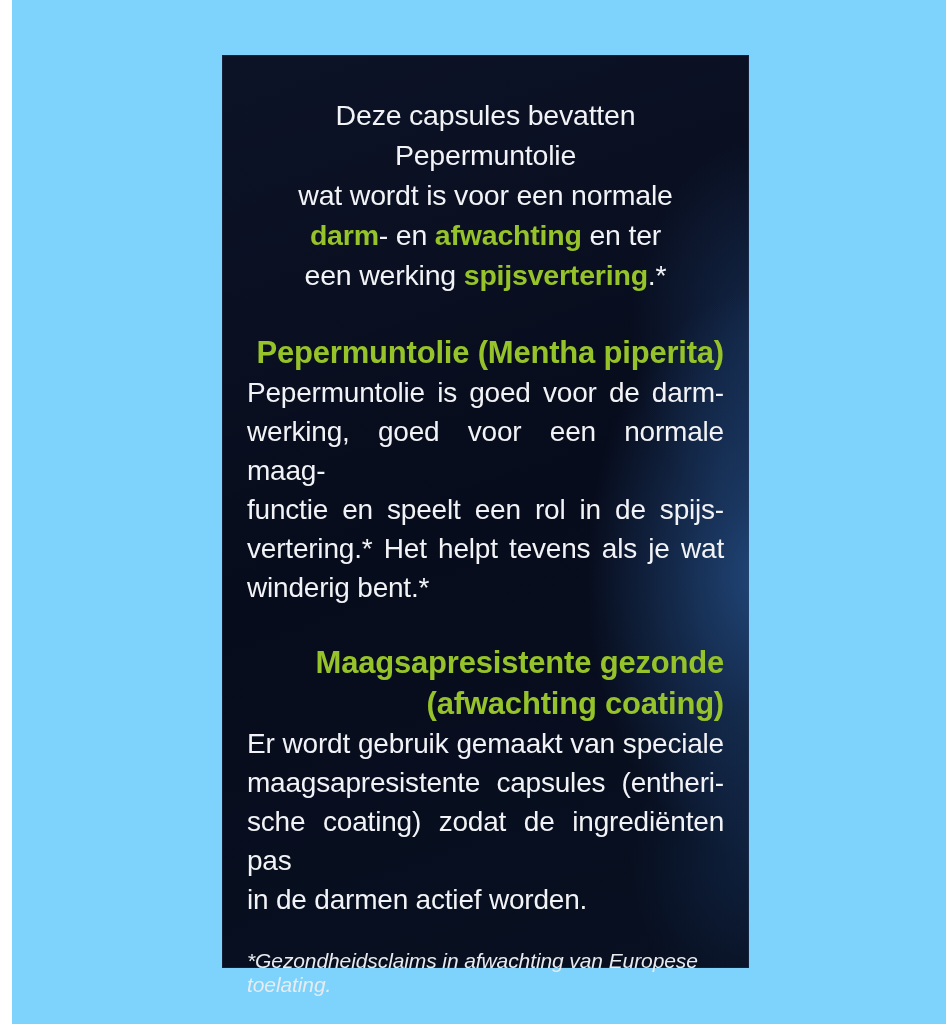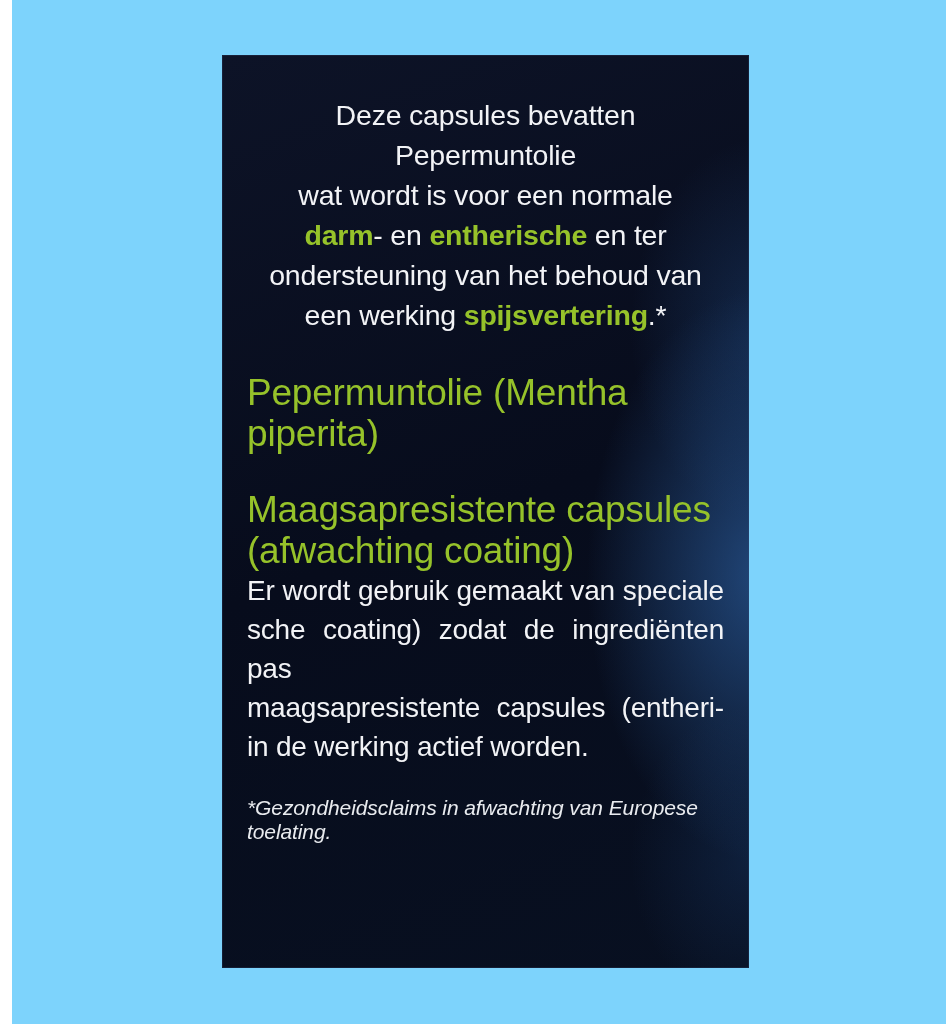--- a/index.html
+++ b/index.html
@@ -47,25 +47,25 @@
     text-align: center;
   }
   .section {
     margin-top: 37px;
   }
   .section-2 {
     margin-top: 35px;
   }
   .heading {
     color: #96c22a;
-    font-weight: normal;
-    font-size: 37px;
+    font-weight: bold;
+    font-size: 31px;
     line-height: 41px;
     letter-spacing: -0.2px;
-    text-align: left;
+    text-align: right;
   }
   .body-copy {
     font-size: 28px;
     line-height: 39px;
     letter-spacing: -0.2px;
     color: #f2f3f6;
   }
   .jline {
     text-align: justify;
     text-align-last: justify;
@@ -90,43 +90,47 @@
   <div class="panel">
 
     <div class="intro">
       <div>
         <span>Deze capsules bevatten Pepermuntolie</span>
       </div>
       <div>
         <span>wat wordt is voor een normale</span>
       </div>
       <div>
-        <span class="green">darm</span><span>- en </span><span class="green">entherische</span><span> en ter</span>
-      </div>
-      <div>
-        <span>ondersteuning van het behoud van</span>
+        <span class="green">darm</span><span>- en </span><span class="green">afwachting</span><span> en ter</span>
       </div>
       <div>
         <span>een werking </span><span class="green">spijsvertering</span><span>.*</span>
       </div>
     </div>
 
     <div class="section">
       <div class="heading">Pepermuntolie (Mentha piperita)</div>
+      <div class="body-copy">
+        <div class="jline">Pepermuntolie is goed voor de darm-</div>
+        <div class="jline">werking, goed voor een normale maag-</div>
+        <div class="jline">functie en speelt een rol in de spijs-</div>
+        <div class="jline">vertering.* Het helpt tevens als je wat</div>
+        <div class="lline">winderig bent.*</div>
+      </div>
     </div>
 
     <div class="section section-2">
       <div class="heading">
-        <div>Maagsapresistente capsules</div>
+        <div>Maagsapresistente gezonde</div>
         <div>(afwachting coating)</div>
       </div>
       <div class="body-copy">
         <div class="jline">Er wordt gebruik gemaakt van speciale</div>
+        <div class="jline">maagsapresistente capsules (entheri-</div>
         <div class="jline">sche coating) zodat de ingrediënten pas</div>
-        <div class="jline">maagsapresistente capsules (entheri-</div>
-        <div class="lline">in de werking actief worden.</div>
+        <div class="lline">in de darmen actief worden.</div>
       </div>
     </div>
 
     <div class="footnote">*Gezondheidsclaims in afwachting van Europese toelating.</div>
 
   </div>
 </div>
 
 </body></html>

